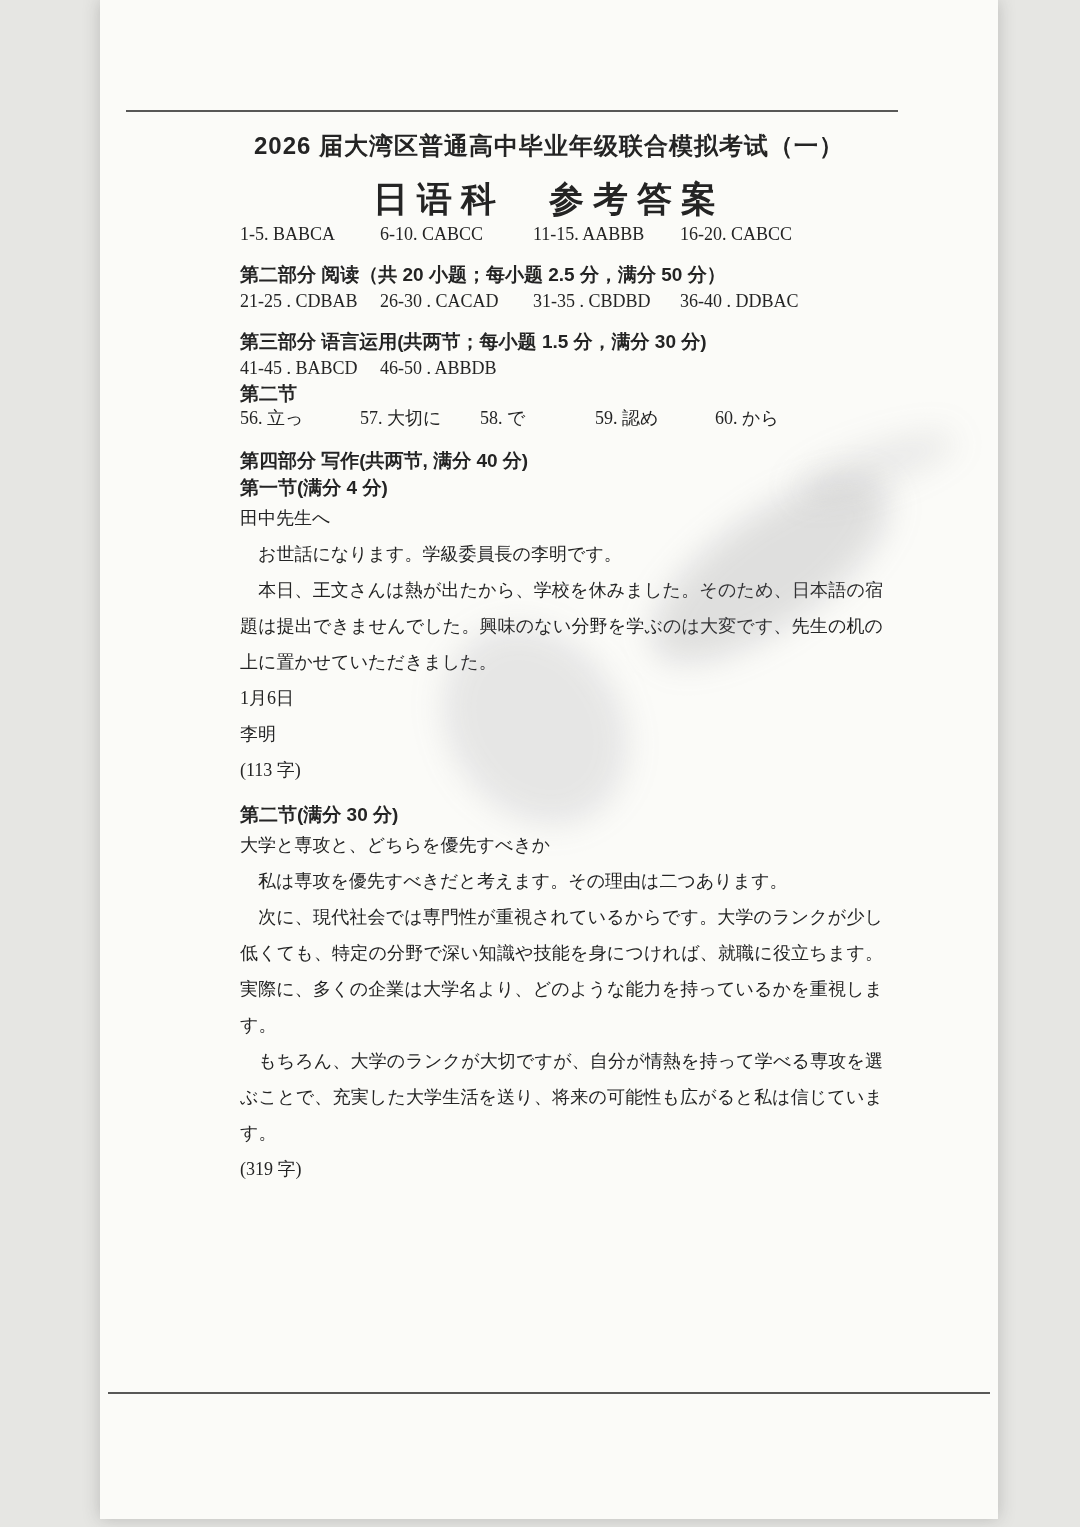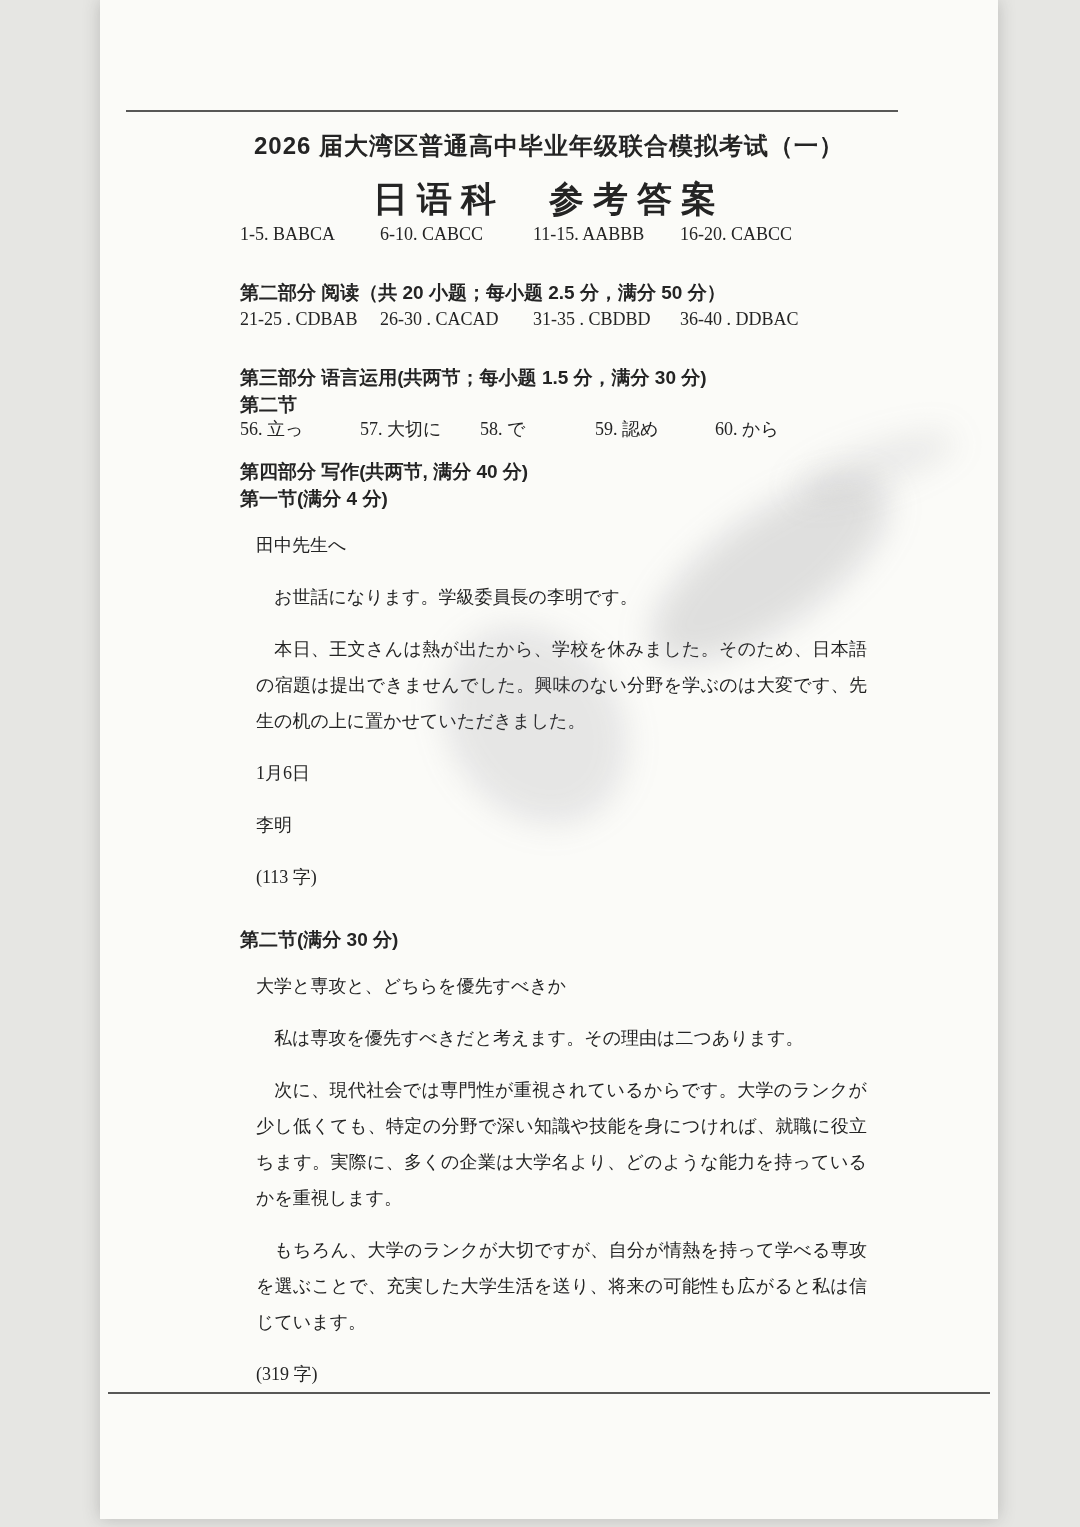--- a/index.html
+++ b/index.html
@@ -28,30 +28,30 @@
 
   .header { padding-top:130px; text-align:center;
             font-family:"Liberation Sans", sans-serif; }
   .exam-title { font-size:24px; font-weight:bold; letter-spacing:1px; line-height:32px; }
   .subject-title { margin-top:14px; font-size:35px; font-weight:bold;
                    letter-spacing:9px; line-height:46px; }
 
   .content { padding:0 115px 0 140px; font-size:18px; }
   .part-heading { font-family:"Liberation Sans", sans-serif; font-weight:bold;
                   font-size:19px; line-height:28px; }
-  .mt-lg { margin-top:50px; } .mt-md { margin-top:32px; } .mt-sm { }
+  .mt-lg { margin-top:50px; } .mt-md { margin-top:14px; } .mt-sm { }
   .mt-p4 { margin-top:16px; }
   .sub-label { font-family:"Liberation Sans", sans-serif; font-weight:bold;
                font-size:19px; line-height:25px; }
   .ans-row { display:grid; line-height:25px; }
   .ans-row4 { grid-template-columns:140px 153px 147px 1fr; }
   .ans-row2 { grid-template-columns:140px 1fr; }
   .ans-row5 { grid-template-columns:120px 120px 115px 120px 1fr; }
   .ans-cell { white-space:nowrap; }
-  .body-text p { margin:16px; line-height:36px; text-align:justify; }
+  .body-text p { margin:0; line-height:36px; text-align:justify; }
   .body-text .no-justify { text-align:left; }
   .right-line { text-align:right; line-height:36px; margin:0; }
   .wc-offset { padding-right:20px; }
   .essay-title { text-align:center; line-height:36px; margin:0; }
 </style>
 </head>
 <body>
 
 <div class="page">
   <div class="hairline hairline-top"></div>
@@ -76,20 +76,24 @@
 
     <div class="part-heading mt-md">第二部分 阅读（共 20 小题；每小题 2.5 分，满分 50 分）</div>
     <div class="ans-row ans-row4 mt-sm">
       <span class="ans-cell">21-25 . CDBAB</span>
       <span class="ans-cell">26-30 . CACAD</span>
       <span class="ans-cell">31-35 . CBDBD</span>
       <span class="ans-cell">36-40 . DDBAC</span>
     </div>
 
     <div class="part-heading mt-md">第三部分 语言运用(共两节；每小题 1.5 分，满分 30 分)</div>
+    <div class="ans-row ans-row2">
+      <span class="ans-cell">41-45 . BABCD</span>
+      <span class="ans-cell">46-50 . ABBDB</span>
+    </div>
     <div class="sub-label">第二节</div>
     <div class="ans-row ans-row5">
       <span class="ans-cell">56. 立っ</span>
       <span class="ans-cell">57. 大切に</span>
       <span class="ans-cell">58. で</span>
       <span class="ans-cell">59. 認め</span>
       <span class="ans-cell">60. から</span>
     </div>
 
     <div class="part-heading mt-p4">第四部分 写作(共两节, 满分 40 分)</div>

